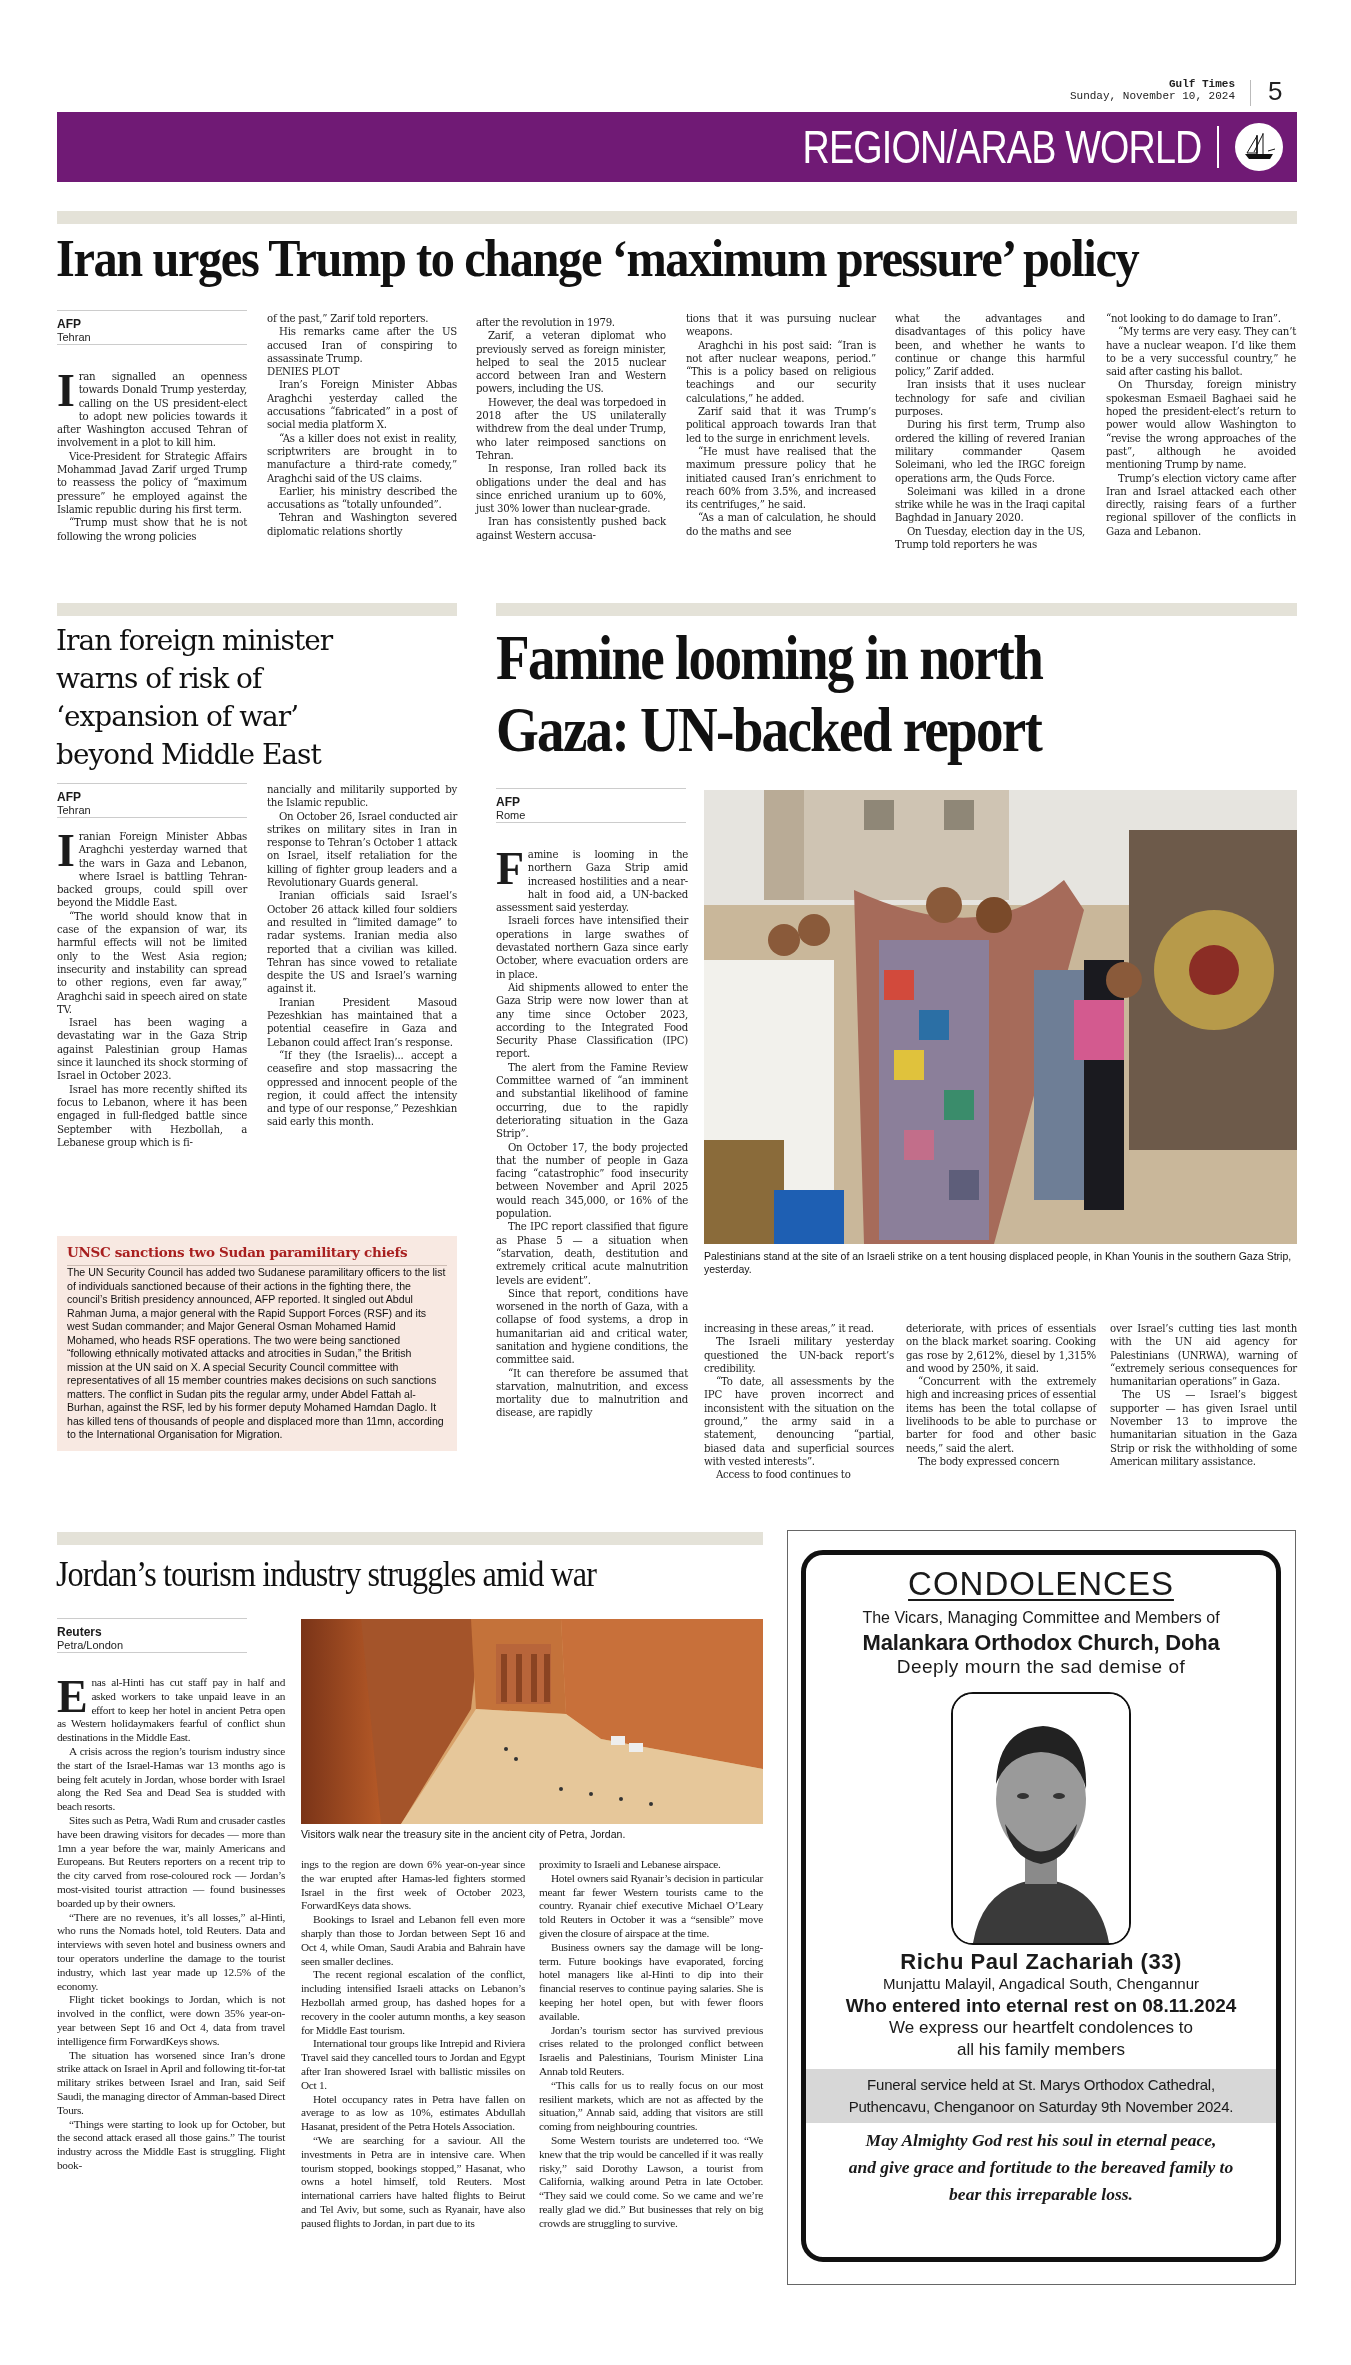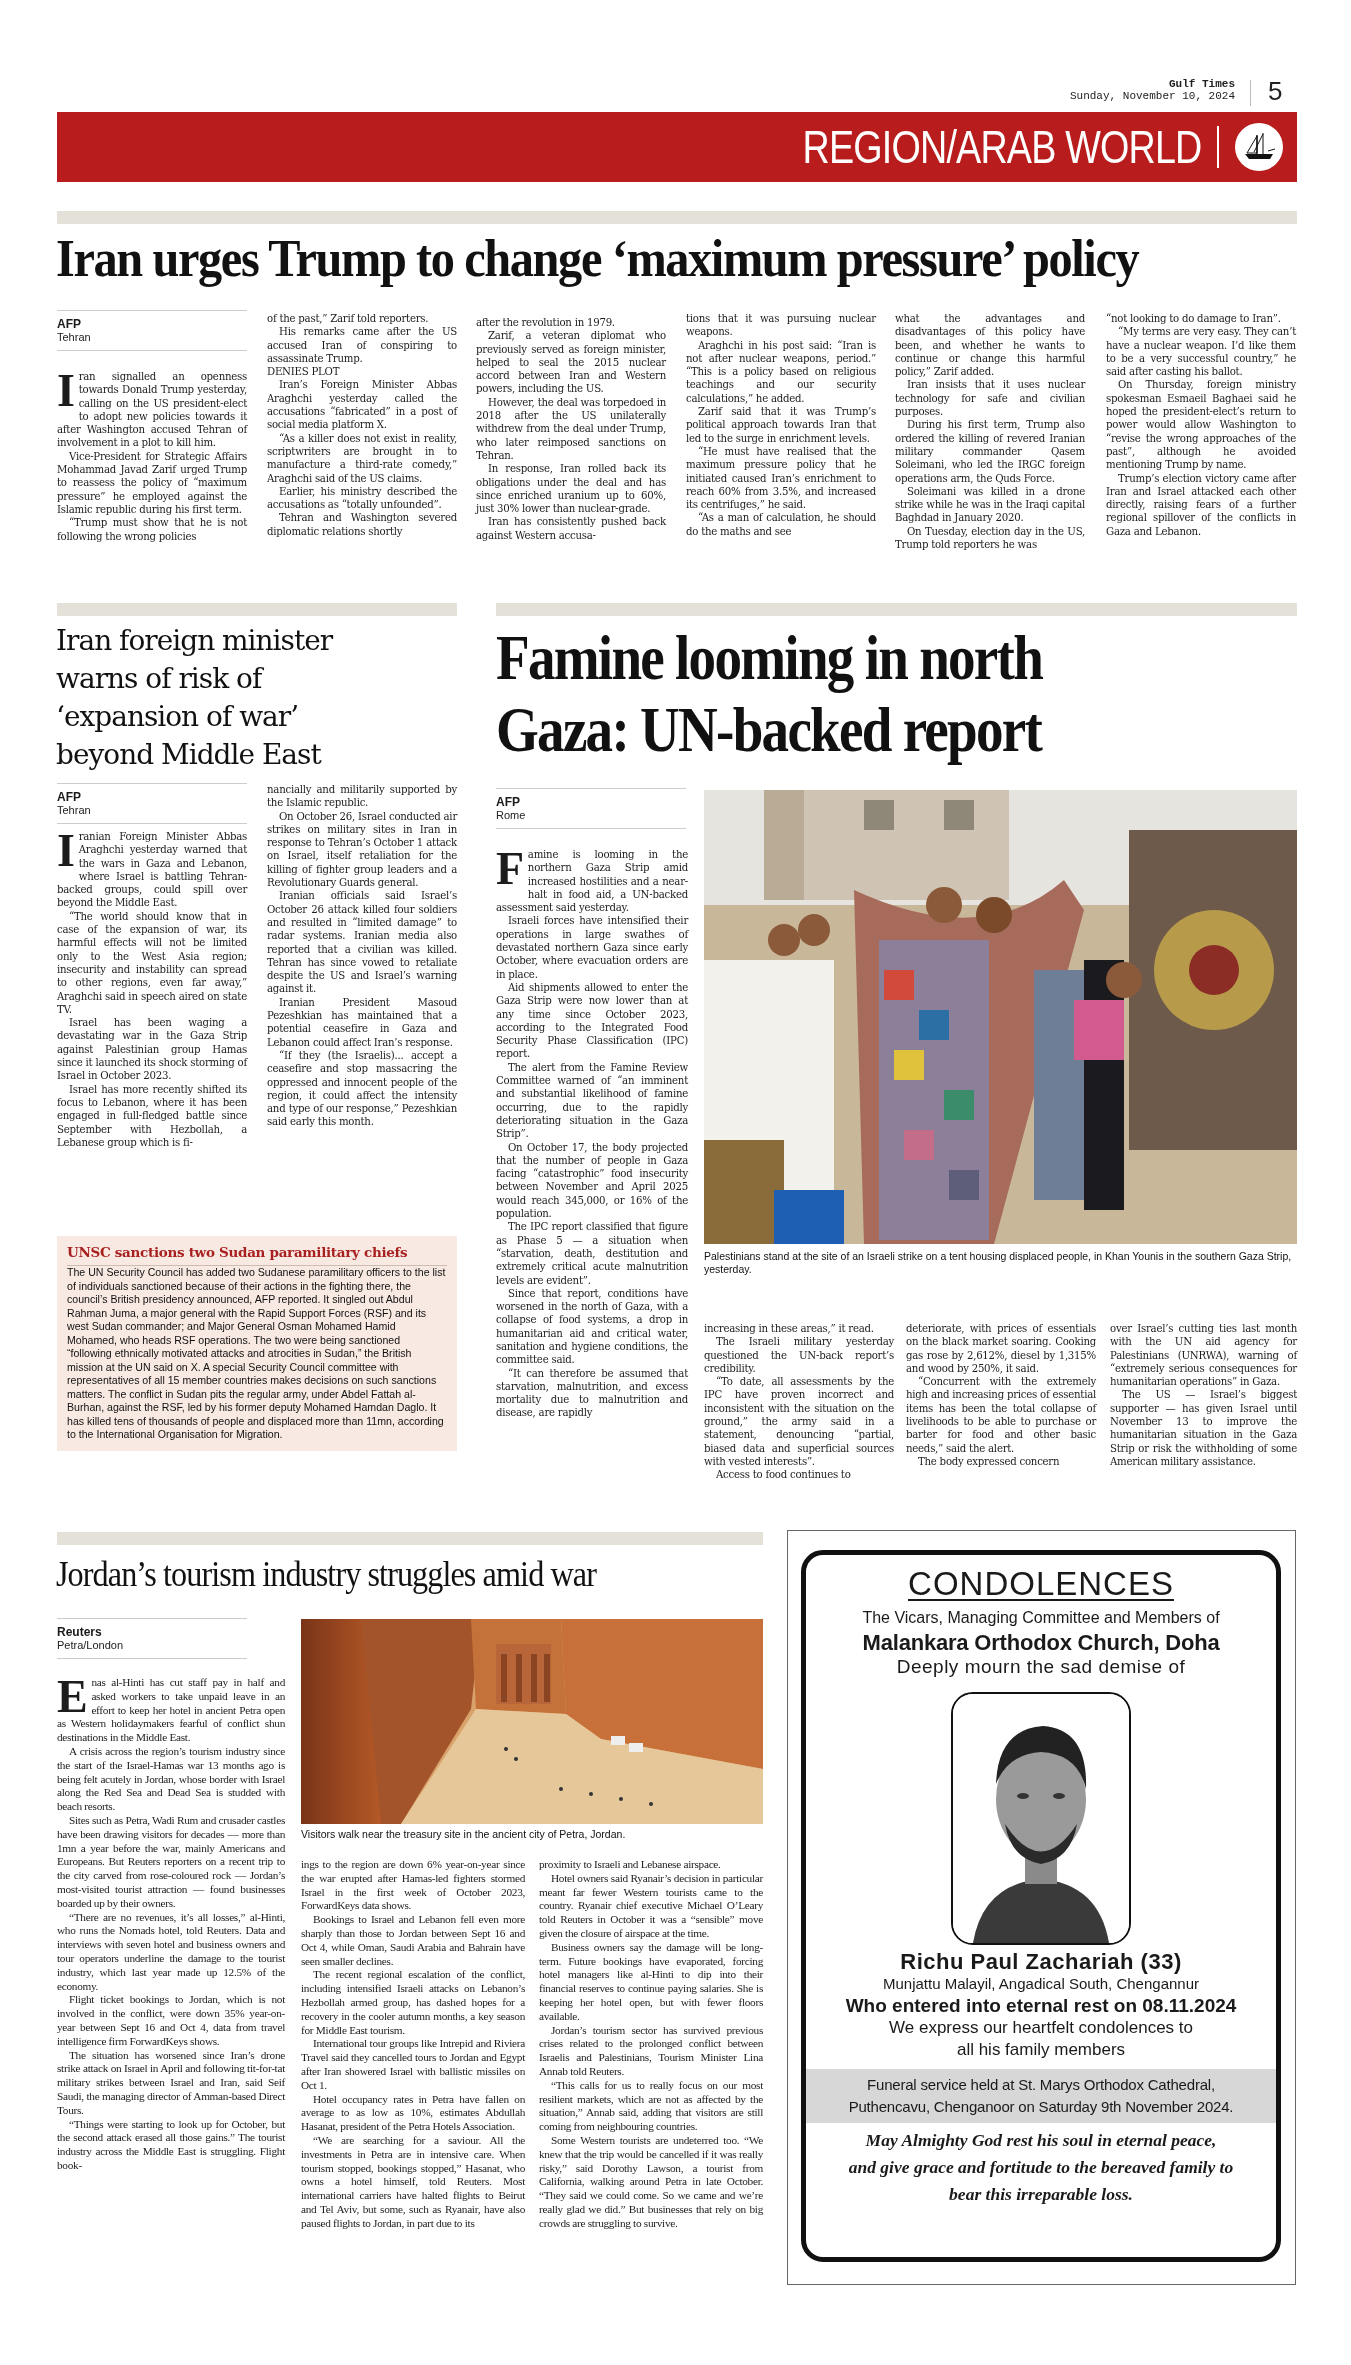--- a/index.html
+++ b/index.html
@@ -2,27 +2,27 @@
 <html><head>
 <meta charset="utf-8">
 <style>
 *{box-sizing:border-box;margin:0;padding:0}
 body{width:1351px;height:2365px;background:#fff;position:relative;overflow:hidden;font-family:"DejaVu Serif",serif;color:#1a1a1a}
 .abs{position:absolute}
 .masthead-meta{right:116px;top:78px;text-align:right;font-family:Liberation Mono, monospace;font-size:11px;line-height:12px;color:#222}
 .masthead-meta .pub{font-weight:bold;font-size:11px}
 .page-sep{left:1250px;top:80px;width:1px;height:26px;background:#bbb}
 .page-num{left:1268px;top:76px;font-family:"Liberation Sans",sans-serif;font-size:26px;color:#222}
-.banner{left:57px;top:112px;width:1240px;height:70px;background:#b91c1c}
+.banner{left:57px;top:112px;width:1240px;height:70px;background:#701a75}
 .banner-title{right:95px;top:8px;color:#fff;font-family:"Liberation Sans",sans-serif;font-size:46px;font-weight:normal;letter-spacing:-1px;line-height:54px;transform:scaleX(.82);transform-origin:right}
 .banner-sep{right:78px;top:14px;width:2px;height:42px;background:#fff}
 .banner-logo{right:14px;top:11px;width:48px;height:48px;border-radius:50%;background:#fff}
 .rule-bar{background:#e4e2d8;height:13px}
 .head-serif{font-family:"Liberation Serif",serif;color:#111;white-space:nowrap}
-.byline{border-top:1px solid #ccc;border-bottom:1px solid #ccc;padding:6px 0 6px;font-family:"Liberation Sans",sans-serif}
+.byline{border-top:1px solid #ccc;border-bottom:1px solid #ccc;padding:6px 0 0;font-family:"Liberation Sans",sans-serif}
 .byline .agency{font-weight:bold;font-size:12px;line-height:14px}
 .byline .place{font-size:11px;line-height:13px;color:#222}
 .col{font-family:"DejaVu Serif",serif;font-size:10.2px;line-height:13.3px;text-align:justify;color:#1c1c1c;letter-spacing:-.25px}
 .col p{text-indent:12px}
 .col p.first{text-indent:0}
 .col p.sub{text-indent:0;text-align:left;font-weight:normal}
 .drop{float:left;font-family:"Liberation Serif",serif;font-size:46px;line-height:38px;margin:2px 4px 0 0;font-weight:bold}
 .caption{font-family:"Liberation Sans",sans-serif;font-size:10.5px;line-height:13px;color:#111}
 .sidebar{background:#f8e9e2;left:57px;top:1236px;width:400px;height:215px;padding:8px 10px}
 .sidebar-title{font-family:"DejaVu Serif",serif;font-weight:bold;color:#a82020;font-size:13.5px;padding-bottom:5px;border-bottom:1px solid #cdbcb3;letter-spacing:-.3px}

